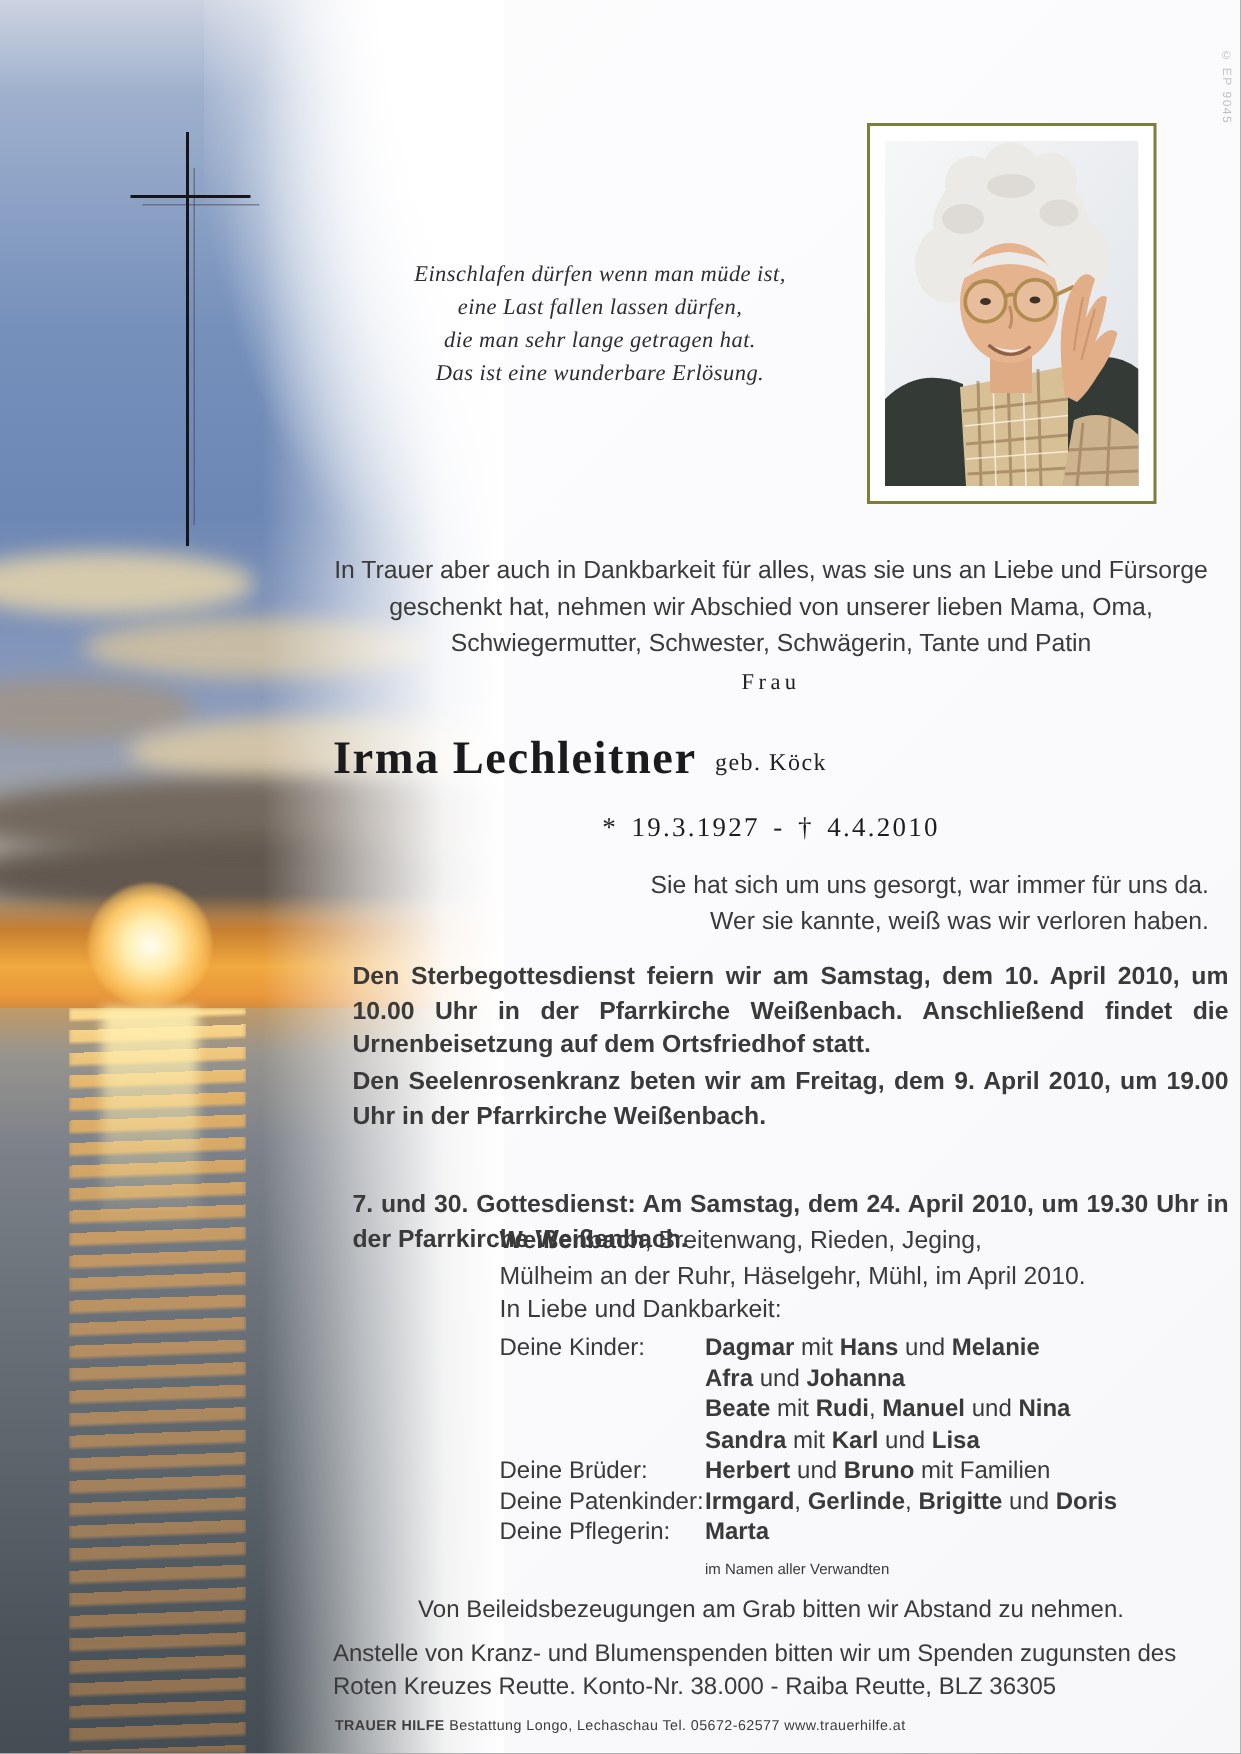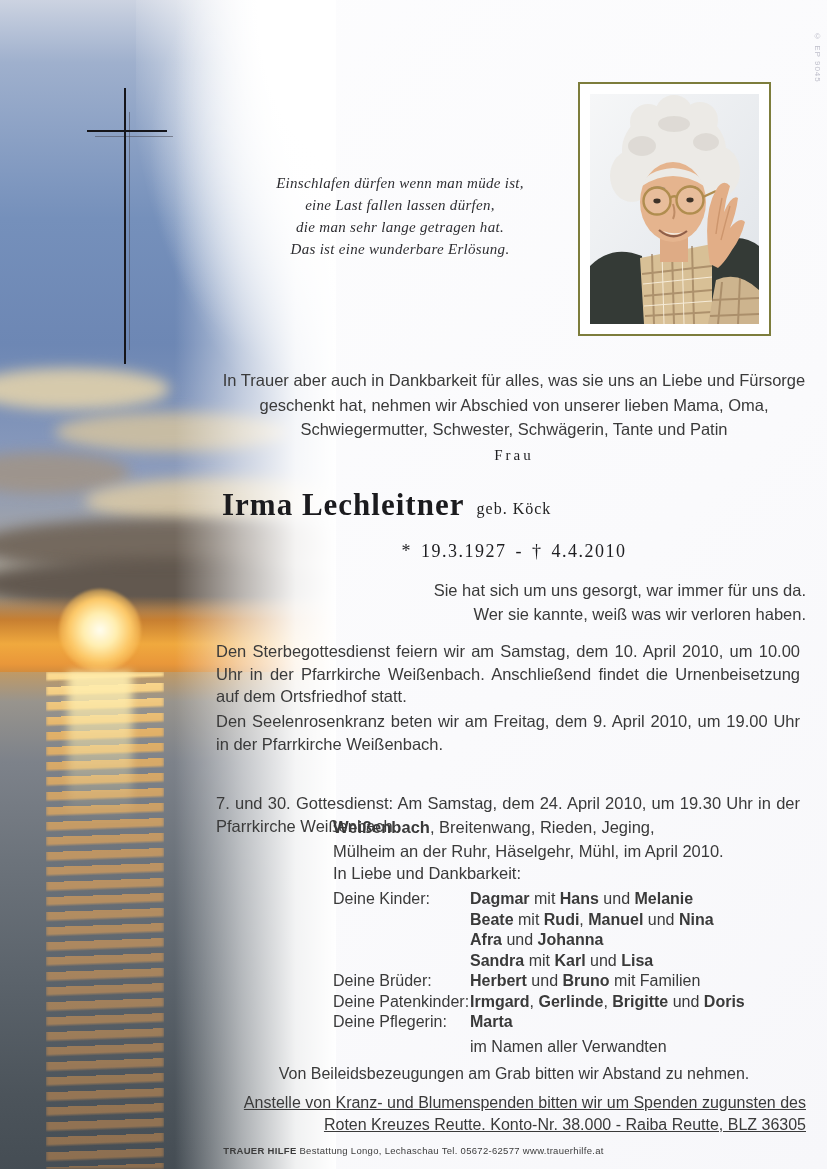--- a/index.html
+++ b/index.html
@@ -53,34 +53,34 @@
   .quote{position:absolute;left:238px;top:172px;width:324px;text-align:center;
     font-family:"Liberation Serif","DejaVu Serif",serif;font-style:italic;
     font-size:15px;line-height:22px;letter-spacing:.3px;color:#2e2e32;}
   .col{position:absolute;left:222px;width:584px;}
   .intro{top:368px;text-align:center;font-size:16.5px;line-height:24.5px;}
   .salutation{top:447px;text-align:center;font-size:15px;letter-spacing:3px;color:#1f1f22;}
   .name{top:463px;text-align:left;font-size:31px;font-weight:bold;letter-spacing:1px;color:#1b1b1e;margin-top:24px;}
   .maiden{top:500px;text-align:center;font-size:16px;letter-spacing:1px;color:#222;}
   .dates{top:541px;text-align:center;font-size:18px;letter-spacing:1.5px;color:#1d1d20;word-spacing:3px;}
   .tribute{top:578px;text-align:right;font-size:16.5px;line-height:24px;}
-  .para{position:absolute;left:216px;width:584px;text-align:justify;font-size:16.5px;line-height:22.5px;}
+  .para{position:absolute;left:235px;width:584px;text-align:justify;font-size:16.5px;line-height:22.5px;font-weight:bold;}
   .p1{top:640px;}
   .p2{top:710px;}
   .p3{top:760px;margin-top:32px;}
   .places{position:absolute;left:333px;top:815px;font-size:16.5px;line-height:24px;}
   .closing{position:absolute;left:333px;top:864px;font-size:16.5px;}
   .family{position:absolute;left:333px;top:889px;font-size:16px;line-height:20.5px;}
   .fam-row{display:flex;}
   .fam-label{width:137px;flex:none;}
   .fam-val{flex:1;white-space:nowrap;}
   .bseg{font-weight:bold;}
-  .fam-note{margin-top:4px;padding-left:137px;font-size:16px;}
+  .fam-note{margin-top:4px;padding-left:137px;font-size:10px;}
   .condolence{top:1065px;text-align:center;font-size:16px;}
-  .donation{top:1092px;text-align:right;font-size:16px;line-height:22px;text-decoration:underline;}
+  .donation{top:1092px;text-align:left;font-size:16px;line-height:22px;}
   .footer{position:absolute;left:0;top:1145px;width:827px;text-align:center;
     font-size:9.5px;letter-spacing:.3px;color:#3c3c3c;}
   .print-code{position:absolute;right:5px;top:32px;writing-mode:vertical-rl;
     font-size:8px;color:#bfbfcb;letter-spacing:1px;}
 </style>
 </head>
 <body>
 
 <div class="page">
 
@@ -221,25 +221,25 @@
 
   <div class="closing">In Liebe und Dankbarkeit:</div>
 
   <div class="family">
     <div class="fam-row">
       <div class="fam-label">Deine Kinder:</div>
       <div class="fam-val"><span class="bseg">Dagmar</span><span> mit </span><span class="bseg">Hans</span><span> und </span><span class="bseg">Melanie</span></div>
     </div>
     <div class="fam-row">
       <div class="fam-label"></div>
+      <div class="fam-val"><span class="bseg">Afra</span><span> und </span><span class="bseg">Johanna</span></div>
+    </div>
+    <div class="fam-row">
+      <div class="fam-label"></div>
       <div class="fam-val"><span class="bseg">Beate</span><span> mit </span><span class="bseg">Rudi</span><span>, </span><span class="bseg">Manuel</span><span> und </span><span class="bseg">Nina</span></div>
-    </div>
-    <div class="fam-row">
-      <div class="fam-label"></div>
-      <div class="fam-val"><span class="bseg">Afra</span><span> und </span><span class="bseg">Johanna</span></div>
     </div>
     <div class="fam-row">
       <div class="fam-label"></div>
       <div class="fam-val"><span class="bseg">Sandra</span><span> mit </span><span class="bseg">Karl</span><span> und </span><span class="bseg">Lisa</span></div>
     </div>
     <div class="fam-row">
       <div class="fam-label">Deine Brüder:</div>
       <div class="fam-val"><span class="bseg">Herbert</span><span> und </span><span class="bseg">Bruno</span><span> mit Familien</span></div>
     </div>
     <div class="fam-row">

